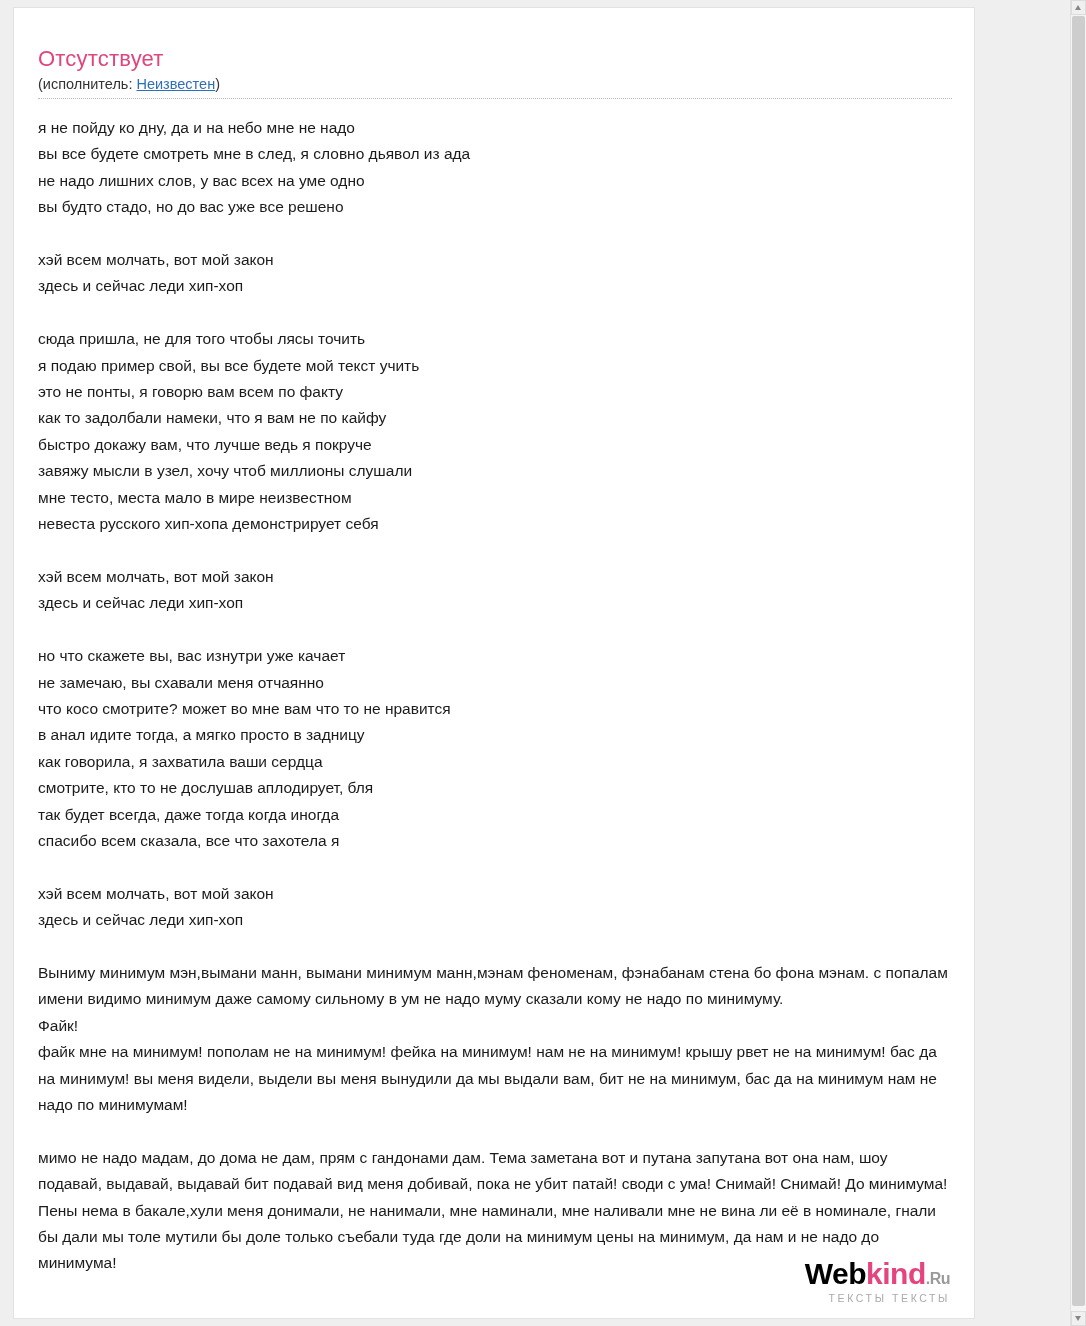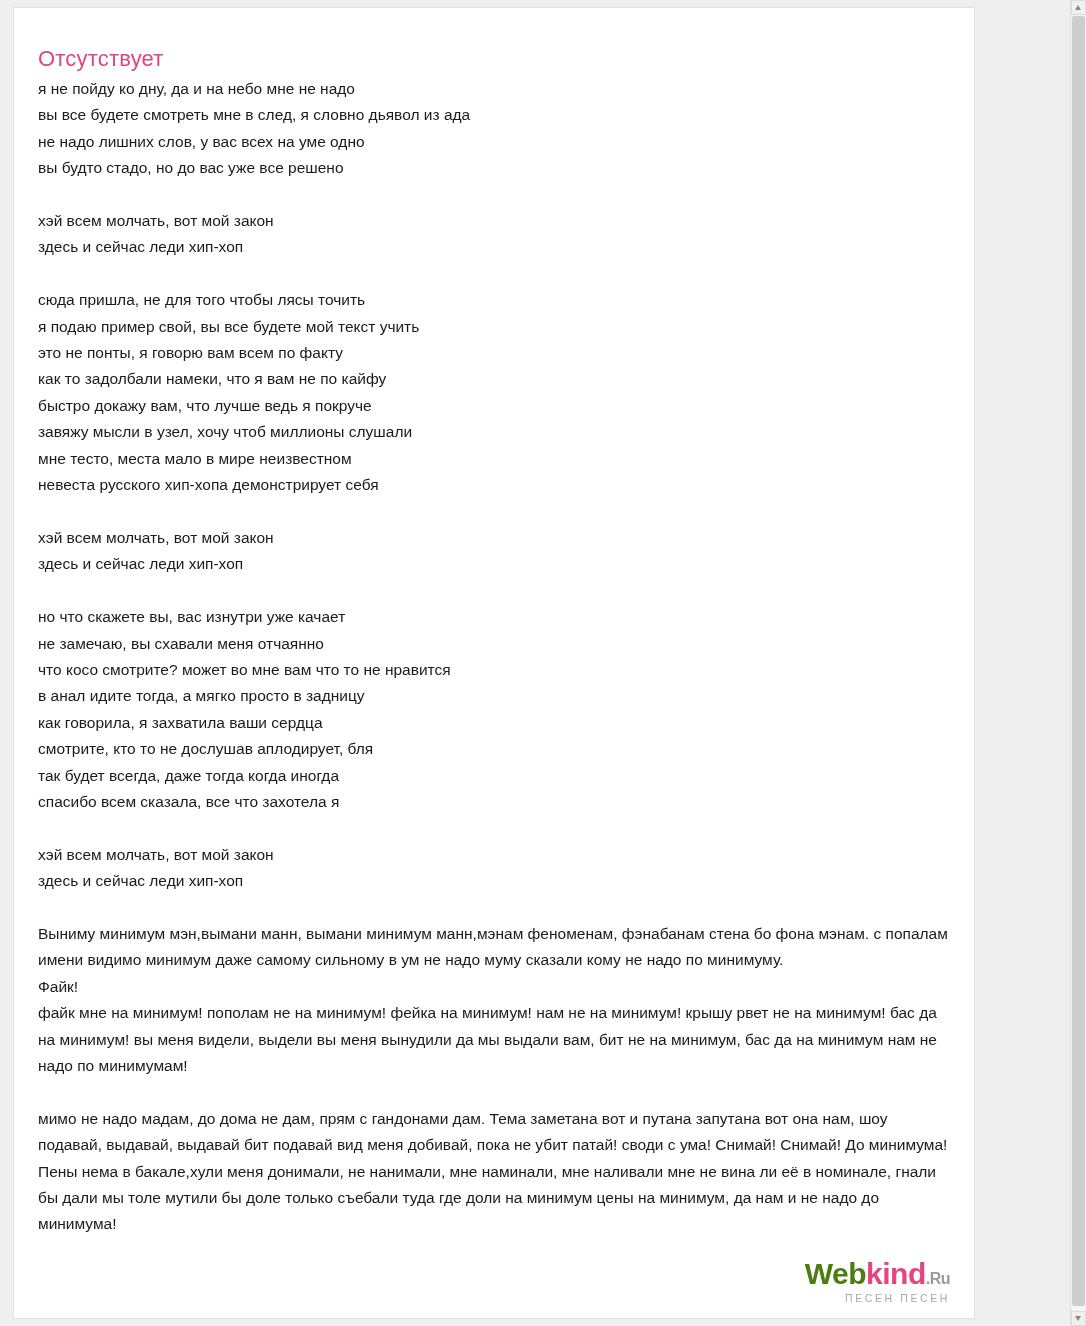--- a/index.html
+++ b/index.html
@@ -39,42 +39,42 @@
     color: #333333;
     padding-bottom: 6px;
     border-bottom: 1px dotted #b9b9c8;
     margin-bottom: 0;
   }
   .artist-line a {
     color: #2f6fb5;
     text-decoration: underline;
   }
   .lyrics {
-    margin-top: 4px;
+    margin-top: 16px;
     font-size: 15.5px;
     line-height: 26.4px;
     color: #1b1b1b;
     white-space: pre-wrap;
     word-wrap: break-word;
   }
   .logo-block {
     position: absolute;
     right: 24px;
     bottom: 14px;
     text-align: right;
     user-select: none;
   }
   .logo-main {
     font-size: 30px;
     font-weight: bold;
     letter-spacing: -0.5px;
     line-height: 30px;
   }
   .logo-web {
-    color: #4d7c0f;
+    color: #000000;
   }
   .logo-kind {
     color: #e5447e;
     text-align: right;
   }
   .logo-ru {
     color: #9a9a9a;
     font-size: 16px;
   }
   .logo-sub {
@@ -128,20 +128,24 @@
     background: #cdcdcd;
     border-radius: 2px;
   }
 </style>
 </head>
 <body>
 
 <div class="page">
   <div class="page-inner">
     <h1 class="song-title">Отсутствует</h1>
+    <div class="artist-line">
+      <span>(исполнитель:</span>
+      <a href="#">Неизвестен</a><span>)</span>
+    </div>
     <div class="lyrics">я не пойду ко дну, да и на небо мне не надо
 вы все будете смотреть мне в след, я словно дьявол из ада
 не надо лишних слов, у вас всех на уме одно
 вы будто стадо, но до вас уже все решено
 
 хэй всем молчать, вот мой закон
 здесь и сейчас леди хип-хоп
 
 сюда пришла, не для того чтобы лясы точить
 я подаю пример свой, вы все будете мой текст учить
@@ -171,21 +175,21 @@
 Файк!
 файк мне на минимум! пополам не на минимум! фейка на минимум! нам не на минимум! крышу рвет не на минимум! бас да на минимум! вы меня видели, выдели вы меня вынудили да мы выдали вам, бит не на минимум, бас да на минимум нам не надо по минимумам!
 
 мимо не надо мадам, до дома не дам, прям с гандонами дам. Тема заметана вот и путана запутана вот она нам, шоу подавай, выдавай, выдавай бит подавай вид меня добивай, пока не убит патай! своди с ума! Снимай! Снимай! До минимума! Пены нема в бакале,хули меня донимали, не нанимали, мне наминали, мне наливали мне не вина ли её в номинале, гнали бы дали мы толе мутили бы доле только съебали туда где доли на минимум цены на минимум, да нам и не надо до минимума!</div>
   </div>
 
   <div class="logo-block">
     <div class="logo-main">
       <span class="logo-web">Web</span><span class="logo-kind">kind</span><span class="logo-ru">.Ru</span>
     </div>
-    <div class="logo-sub">ПЕСЕН ПЕСЕН</div>
+    <div class="logo-sub">ТЕКСТЫ ТЕКСТЫ</div>
   </div>
 </div>
 
 <div class="scrollbar">
   <div class="scroll-arrow up"></div>
   <div class="scroll-thumb"></div>
   <div class="scroll-arrow down"></div>
 </div>
 
 </body></html>

